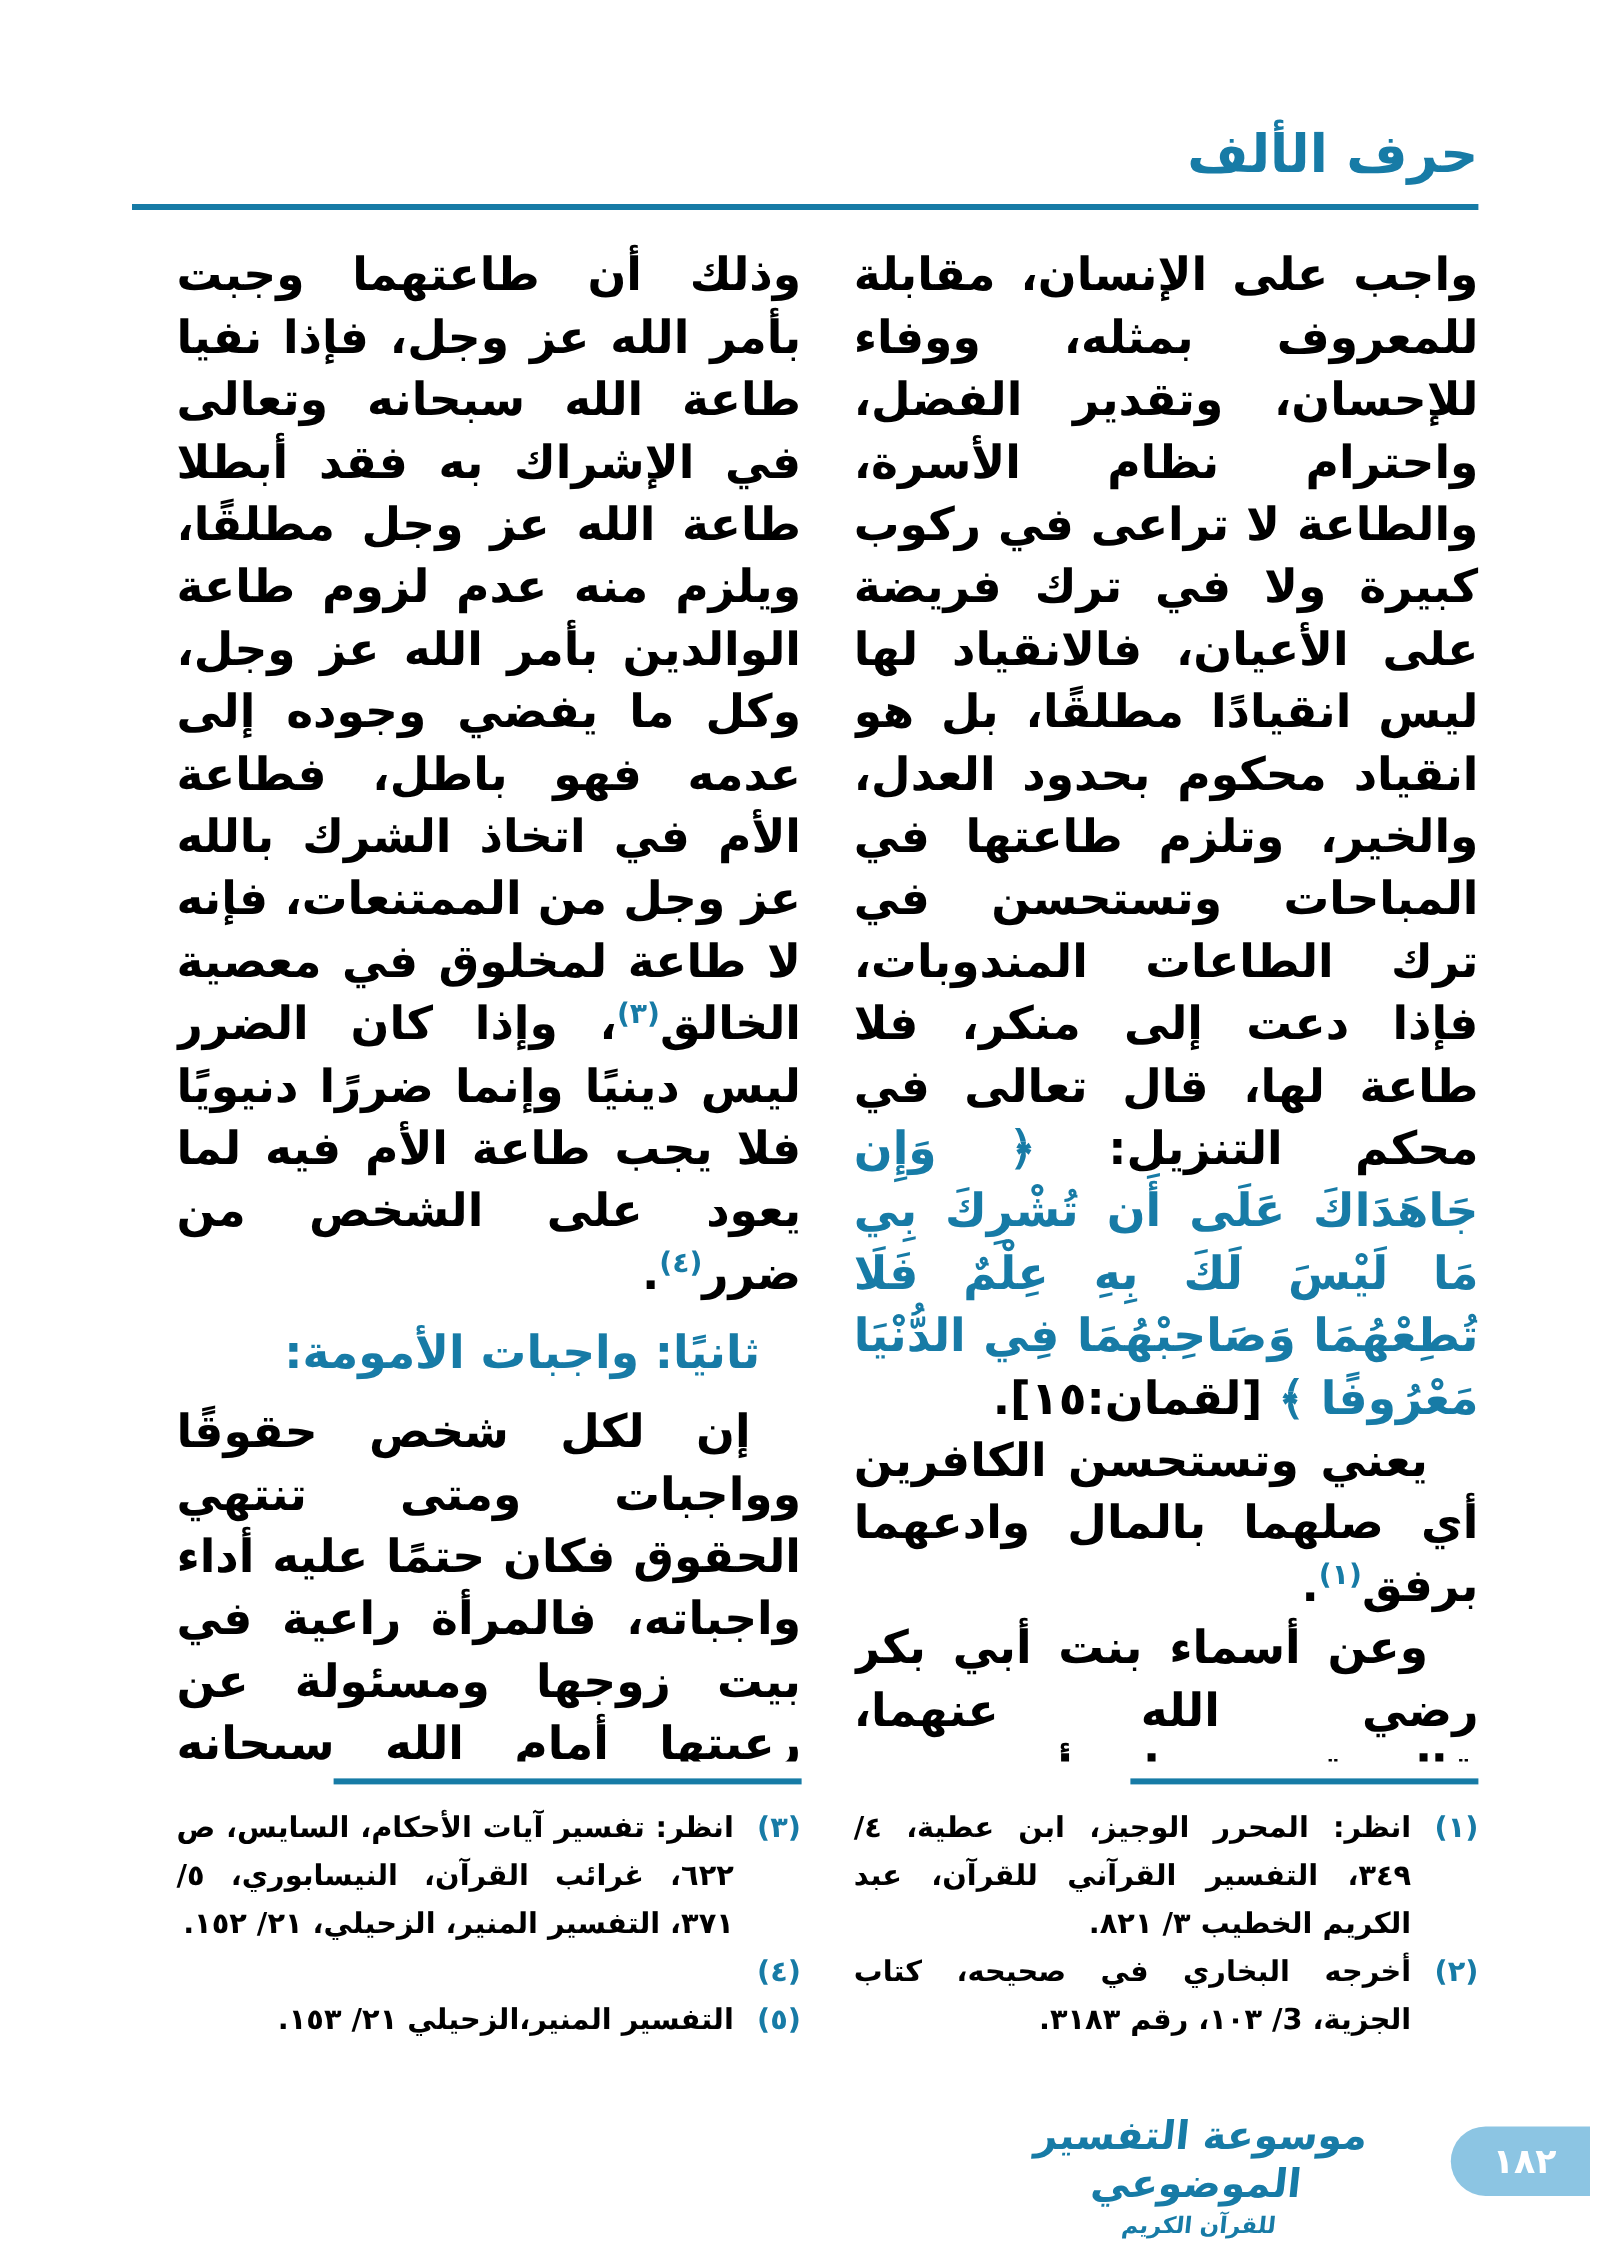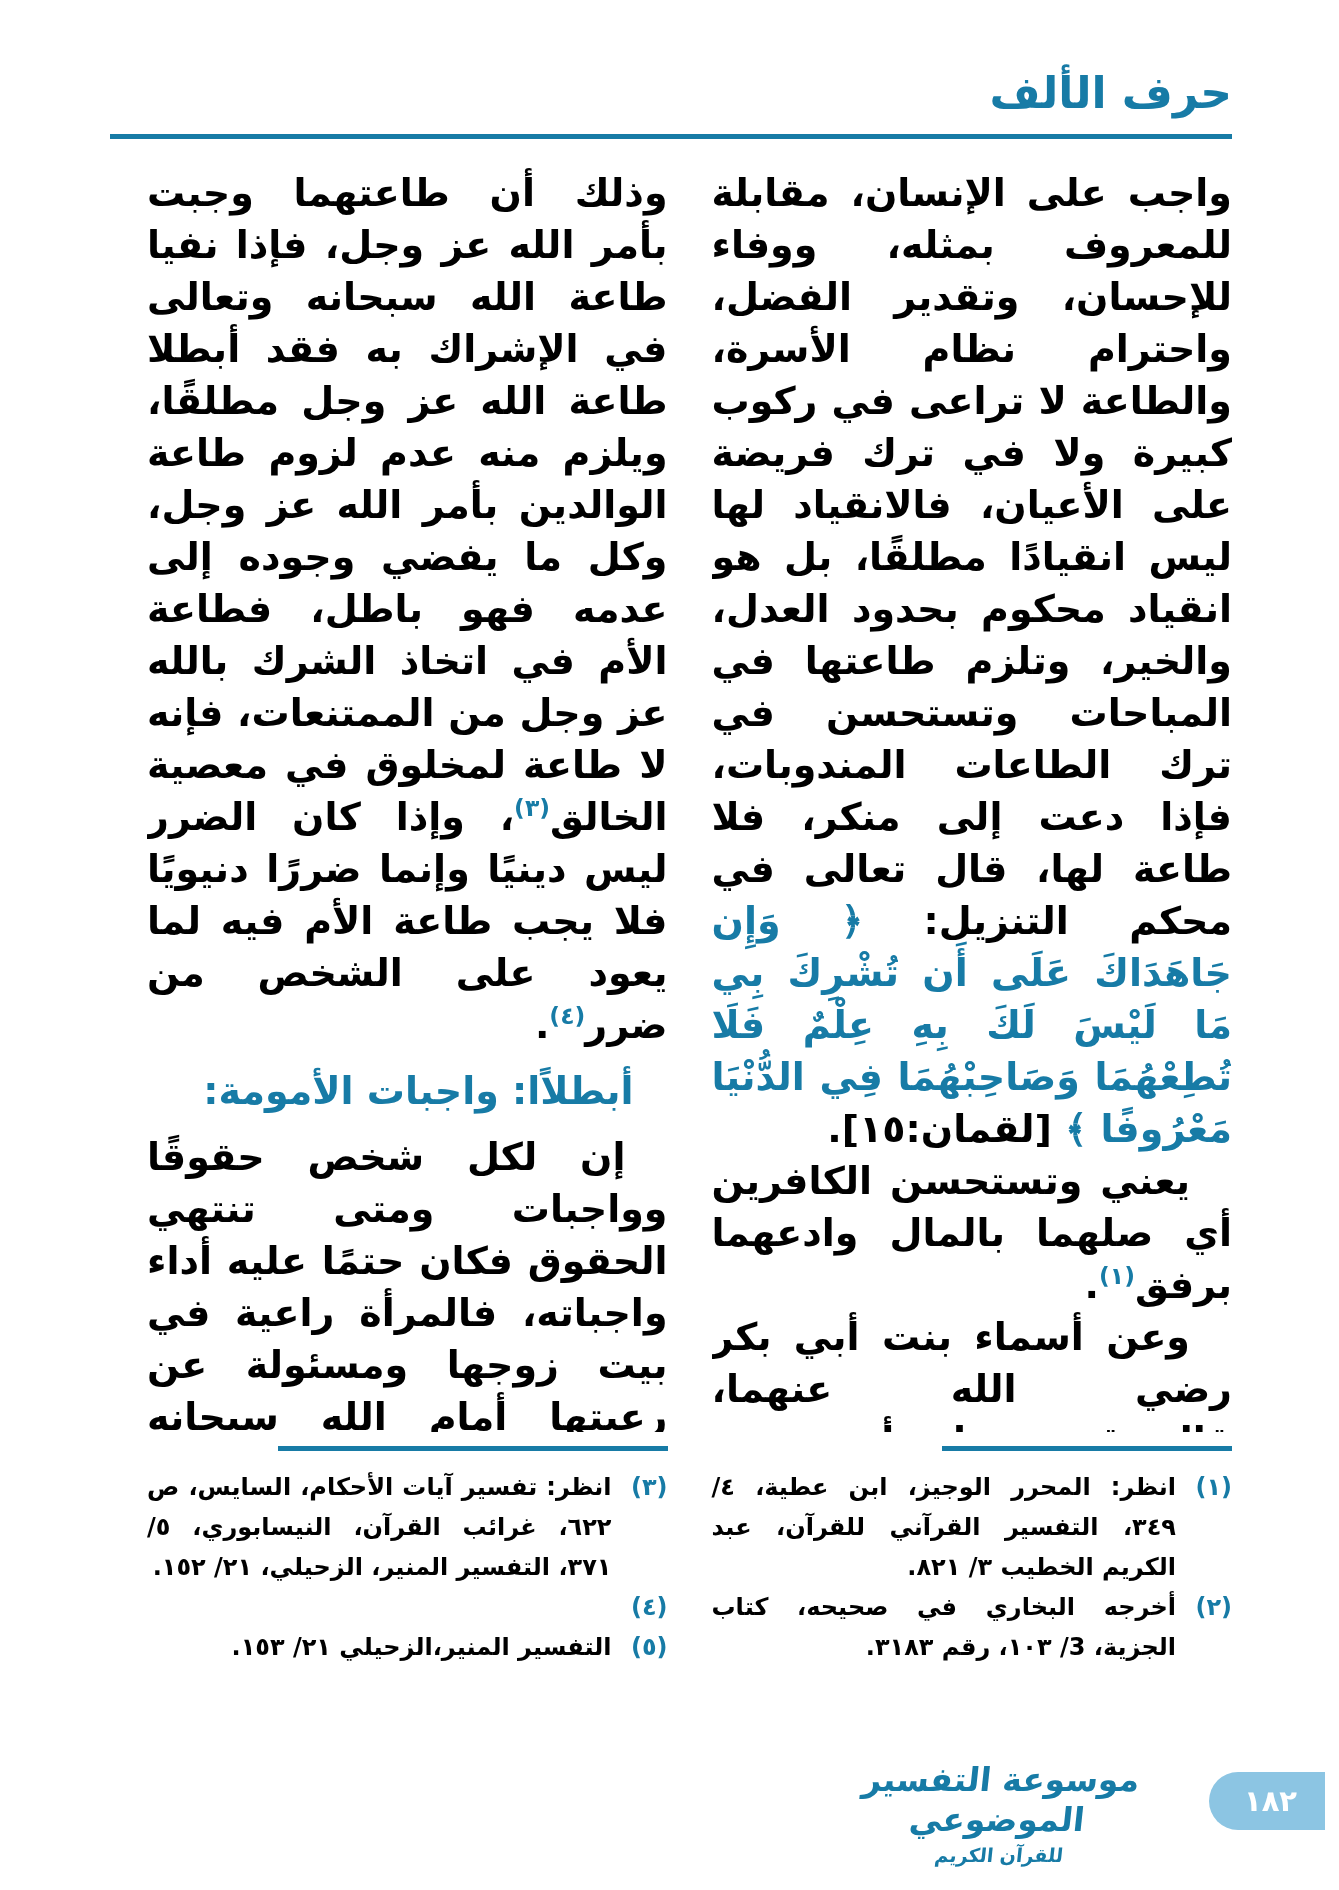--- a/index.html
+++ b/index.html
@@ -12,21 +12,21 @@
   body{
     width:1339px;height:1890px;
     background:#ffffff;
     font-family:"DejaVu Sans", sans-serif;
     direction:rtl;
     color:#000;
   }
   .page{position:relative;width:1339px;height:1890px;overflow:hidden;background:#fff;}
 
   
-  .page-header{padding-top:64px;}
+  .page-header{padding-top:100px;}
   .chapter-title{
     margin:0 107px 0 110px;
     font-size:44px;line-height:58px;font-weight:bold;
     color:var(--accent);
     text-align:right;
     letter-spacing:-1px;
   }
   .header-rule{
     height:5px;background:var(--accent);
     margin:12px 107px 0 110px;
@@ -138,21 +138,21 @@
               <span class="fn-num">(٢)</span>
               <div class="fn-text">أخرجه البخاري في صحيحه، كتاب الجزية، 3/ ١٠٣، رقم ٣١٨٣.</div>
             </div>
           </div>
       </div>
     </section>
 
     <section class="column column-left">
       <div class="body-text">
           <p class="flush"><span class="seg-n">وذلك أن طاعتهما وجبت بأمر الله عز وجل، فإذا نفيا طاعة الله سبحانه وتعالى في الإشراك به فقد أبطلا طاعة الله عز وجل مطلقًا، ويلزم منه عدم لزوم طاعة الوالدين بأمر الله عز وجل، وكل ما يفضي وجوده إلى عدمه فهو باطل، فطاعة الأم في اتخاذ الشرك بالله عز وجل من الممتنعات، فإنه لا طاعة لمخلوق في معصية الخالق</span><span class="seg-m">(٣)</span><span class="seg-n">، وإذا كان الضرر ليس دينيًا وإنما ضررًا دنيويًا فلا يجب طاعة الأم فيه لما يعود على الشخص من ضرر</span><span class="seg-m">(٤)</span><span class="seg-n">.</span></p>
-          <p class="heading"><span class="seg-h">أبطلاًا: واجبات الأمومة:</span></p>
+          <p class="heading"><span class="seg-h">ثانيًا: واجبات الأمومة:</span></p>
           <p><span class="seg-n">إن لكل شخص حقوقًا وواجبات ومتى تنتهي الحقوق فكان حتمًا عليه أداء واجباته، فالمرأة راعية في بيت زوجها ومسئولة عن رعيتها أمام الله سبحانه وتعالى، فعليها أن تقوم بواجباتها على أكمل حال، وبذل</span></p>
         </div>
       <div class="footnotes">
         <div class="fsep fsep-left"></div>
         <div>
             <div class="fn">
               <span class="fn-num">(٣)</span>
               <div class="fn-text">انظر: تفسير آيات الأحكام، السايس، ص ٦٢٢، غرائب القرآن، النيسابوري، ٥/ ٣٧١، التفسير المنير، الزحيلي، ٢١/ ١٥٢.</div>
             </div>
             <div class="fn">

